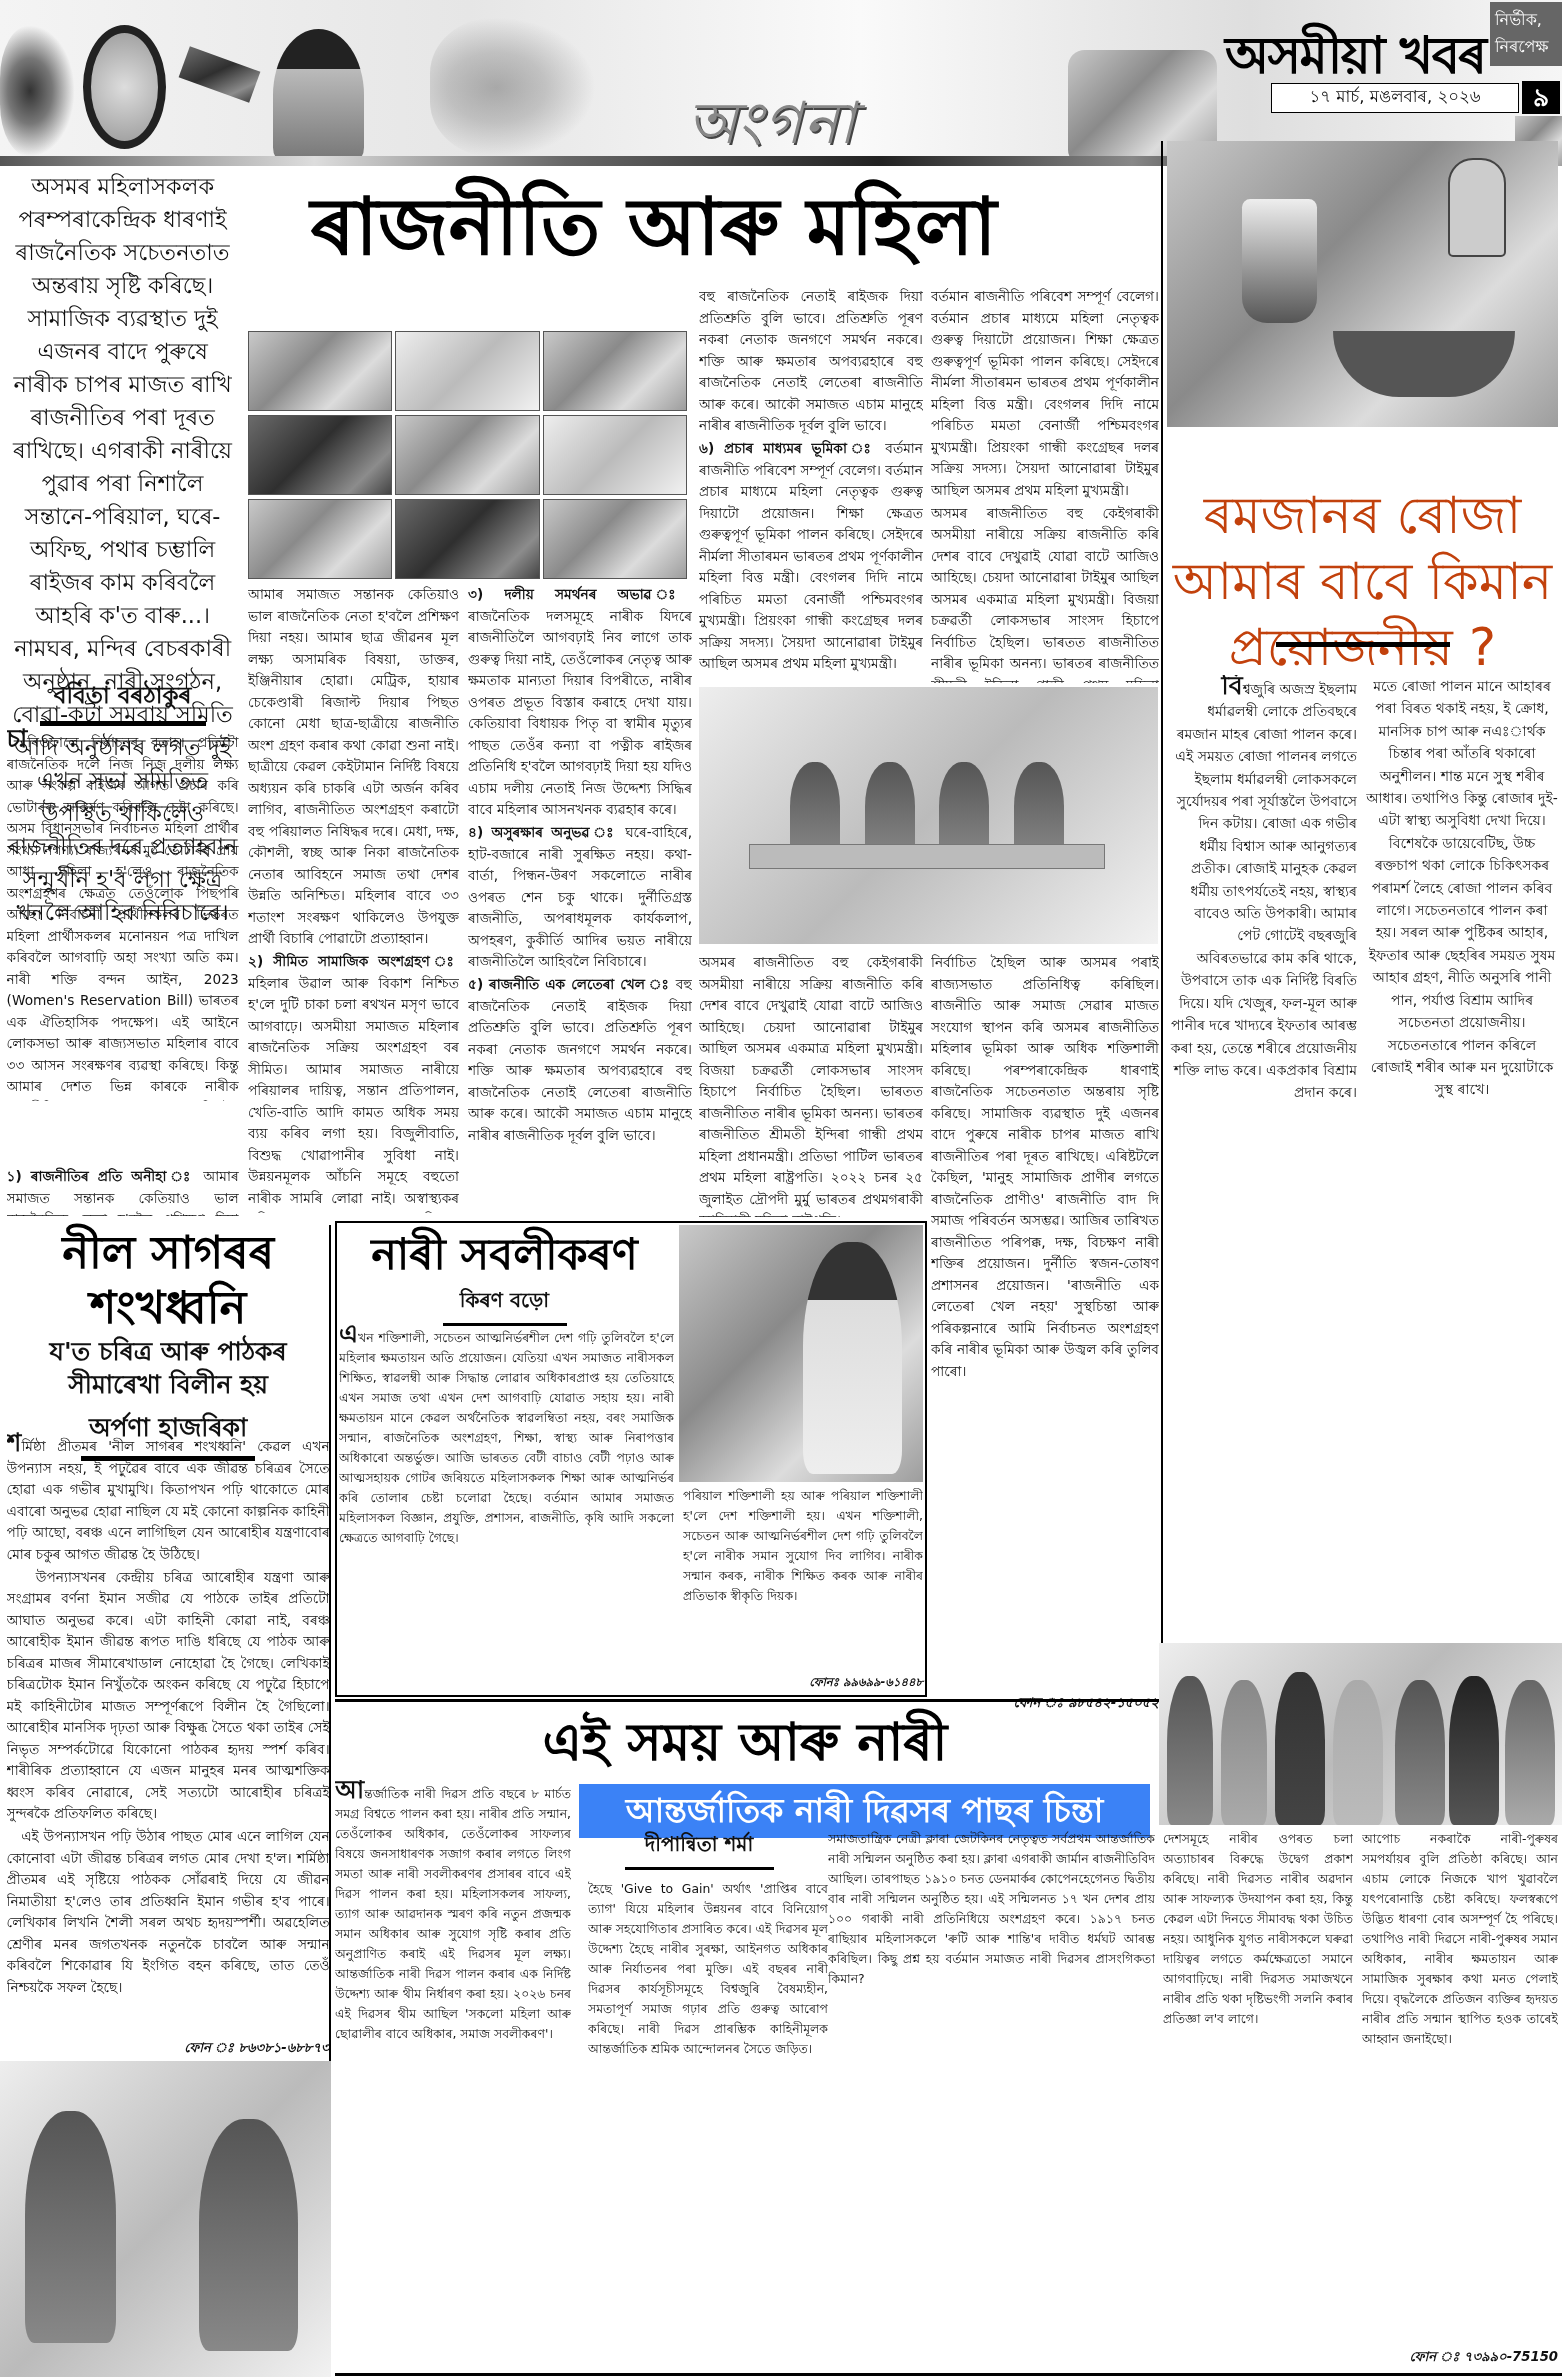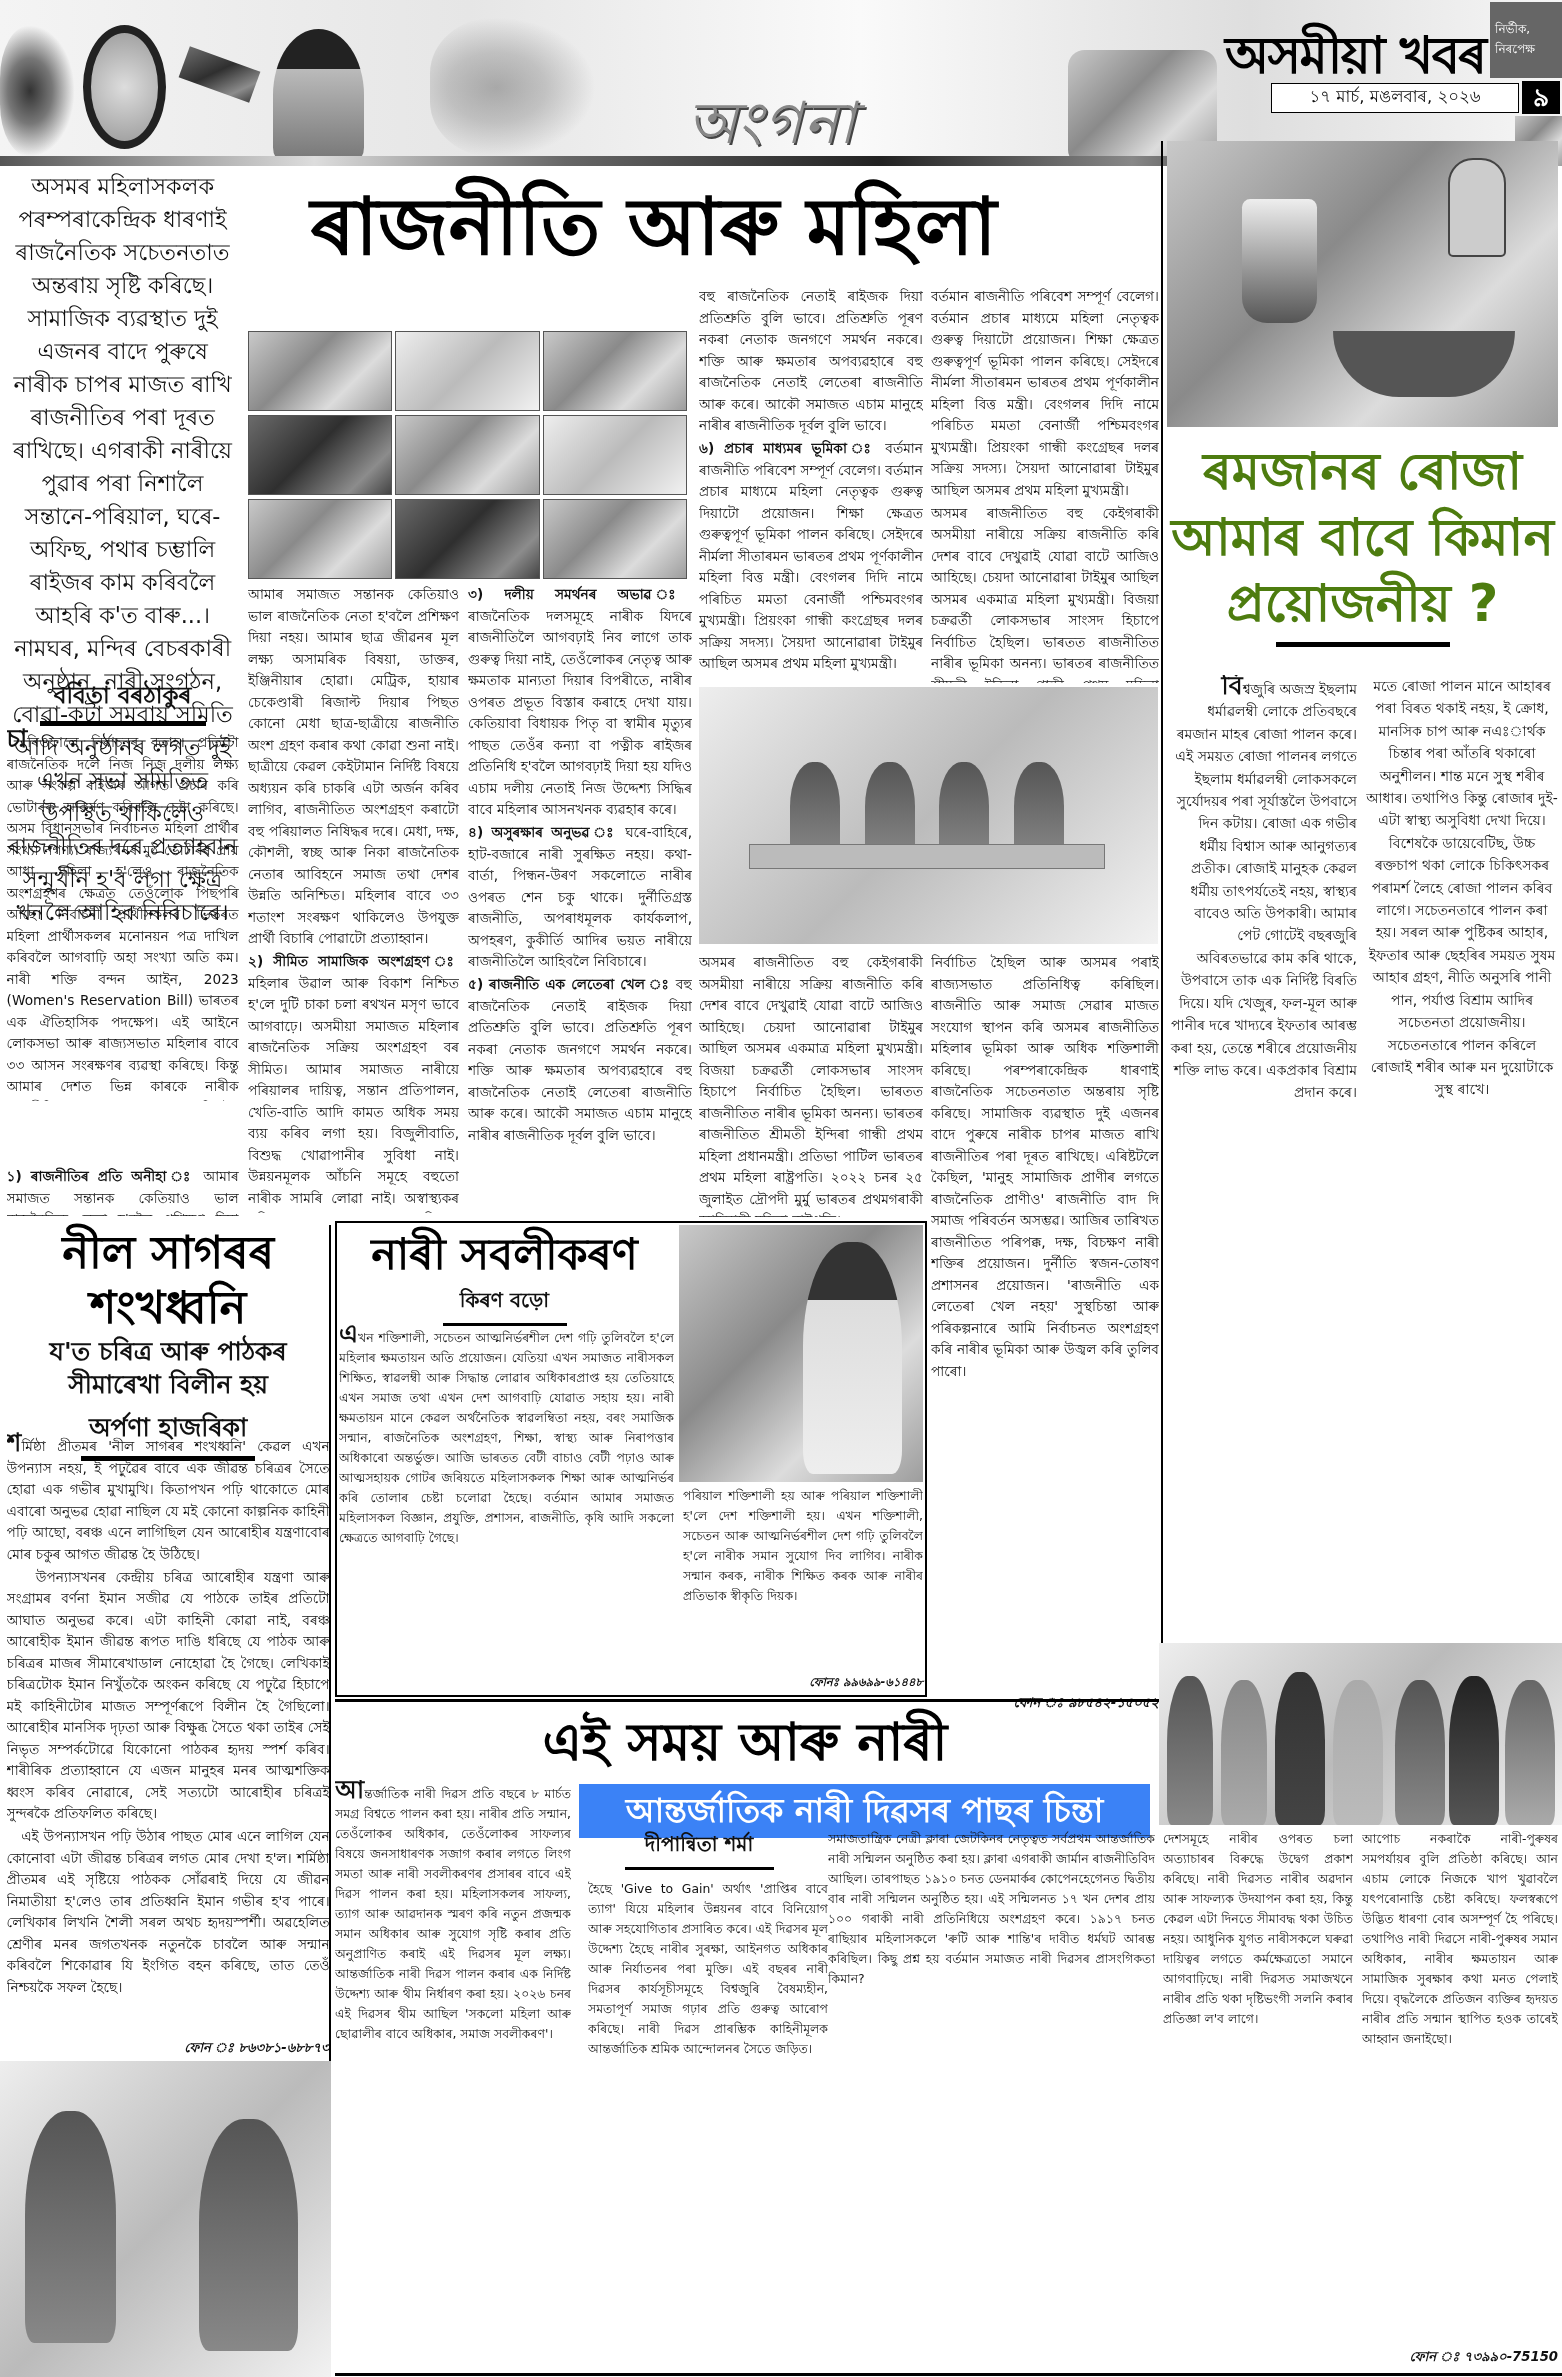--- a/index.html
+++ b/index.html
@@ -6,34 +6,34 @@
   html, body { width: 1563px; height: 2377px; background: #fff; overflow: hidden; }
   body { font-family: "DejaVu Sans", sans-serif; color: #111; position: relative; }
   .abs { position: absolute; }
   .masthead { left: 0; top: 0; width: 1563px; height: 166px; background: linear-gradient(90deg,#f4f4f4,#e6e6e6 30%,#fafafa 55%,#dedede 80%,#f6f6f6); overflow: hidden; }
   .mast-strip { left: 0; top: 156px; width: 1258px; height: 10px; background: linear-gradient(90deg,#555,#ddd 25%,#666 45%,#222 70%,#888 90%,#333); }
   .mast-brush { background: radial-gradient(ellipse at 40% 50%, #333 0%, #777 35%, transparent 70%); border-radius: 40%; }
   .mast-compact { left: 83px; top: 25px; width: 83px; height: 124px; border-radius: 50%; border: 8.3px solid #222; background: radial-gradient(circle,#ddd,#999); }
   .mast-woman { left: 132px; top: 25px; width: 91px; height: 132px; background: linear-gradient(180deg,#222 0,#222 30%,#bbb 30%,#777 100%); border-radius: 50% 50% 10% 10%; }
   .mast-girl { left: 298px; top: 58px; width: 99px; height: 99px; background: linear-gradient(160deg,#999,#444,#aaa); border-radius: 16.6px; }
   .section-title { left: 687px; top: 79px; font-size: 58px; color: #888; font-family: "DejaVu Serif", serif; font-style: italic; letter-spacing: 1.7px; text-shadow: 1.7px 1.7px 0 #444; }
-  .brand-tag { left: 1490px; top: 1.7px; background: #666; color: #fff; font-size: 12px; padding: 18px 5px; }
+  .brand-tag { left: 1490px; top: 1.7px; background: #666; color: #fff; font-size: 16px; padding: 5px 5px; }
   .brand { left: 1225px; top: 16.6px; font-size: 51px; font-weight: bold; color: #000; letter-spacing: -1.7px; white-space: nowrap; }
   .date-box { left: 1271px; top: 83px; width: 248px; height: 30px; border: 1.7px solid #000; background: #fff; font-size: 16.6px; text-align: center; line-height: 26.5px; }
   .page-no { left: 1522px; top: 81px; width: 38px; height: 33px; background: #000; color: #fff; font-size: 25px; text-align: center; line-height: 33px; font-weight: bold; }
   .photo { background: linear-gradient(135deg,#c9c9c9,#8a8a8a 40%,#dcdcdc 70%,#9d9d9d); }
   .photo.dark { background: linear-gradient(135deg,#6b6b6b,#2f2f2f 45%,#8c8c8c 80%,#444); }
   .photo.light { background: linear-gradient(135deg,#eee,#bbb 50%,#f2f2f2); }
   .col-text { font-size: 13.7px; line-height: 21.5px; text-align: justify; }
   .col-text p { margin-bottom: 1.7px; text-indent: 0; }
   .lede-center { text-align: center; font-size: 22.4px; line-height: 33px; }
   .byline { text-align: center; font-weight: bold; font-size: 23px; }
   .byline-rule { height: 5px; background: #000; margin: 5px auto 8.3px; }
   .headline { font-weight: bold; text-align: center; color: #000; white-space: nowrap; }
-  .headline-light { font-weight: bold; text-align: center; color: #4d7c0f; }
+  .headline-light { font-weight: normal; text-align: center; color: #c2410c; margin-top: 44px; }
   .dropcap { font-weight: bold; font-size: 25px; }
   .subhead { font-weight: bold; }
   .phone { text-align: right; font-style: italic; font-weight: bold; font-size: 13.2px; }
   .vrule { background: #000; width: 1.7px; }
   .hrule { background: #000; height: 2.5px; }
   .box { border: 2.5px solid #000; }
   .banner-black { background: #3b82f6; color: #fff; font-weight: bold; text-align: center; margin-top: 12px; }
   .grid-photos { display: grid; grid-template-columns: repeat(3,1fr); grid-template-rows: repeat(3,1fr); gap: 3.3px; }
   .grid-photos div { border: 0.8px solid #555; }
   .silhouette { border-radius: 45% 45% 10% 10%; background: linear-gradient(180deg,#555,#888); }

